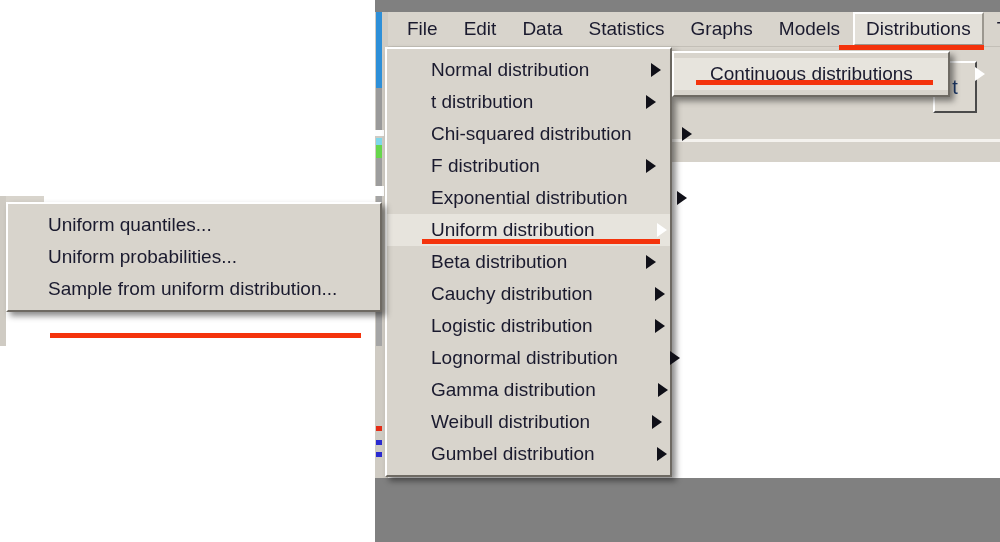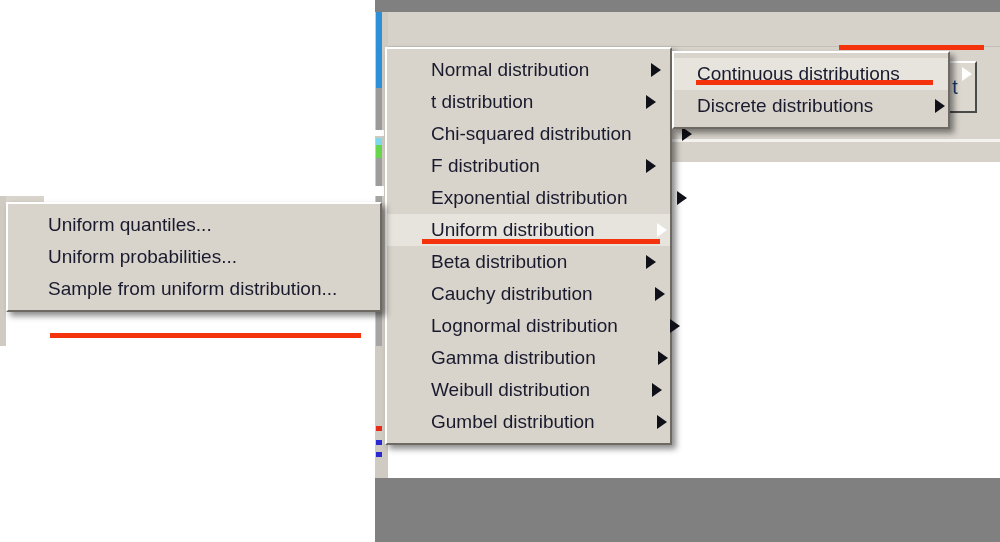--- a/index.html
+++ b/index.html
@@ -176,21 +176,21 @@
   }
 
   
   #dist-menu{
     left:385px;top:47px;width:287px;
   }
   
   #cont-menu{
     left:672px;top:51px;width:278px;
   }
-  #cont-menu .menu-row{padding-left:23px;}
+  #cont-menu .menu-row{padding-left:36px;}
   
   #uniform-menu{
     left:6px;top:202px;width:376px;
   }
   #uniform-menu .menu-row{padding-left:40px;padding-right:20px;}
 
   
   .bg-frag{
     position:absolute;background:#d8d4cc;
   }
@@ -219,20 +219,30 @@
       <div class="rail-green"></div>
       <div class="rail-cyan"></div>
       <div class="rail-gray2"></div>
       <div class="rail-white2"></div>
       <div class="rail-gray3"></div>
       <div class="rail-red"></div>
       <div class="rail-blue2"></div>
       <div class="rail-blue3"></div>
     </div>
 
+    <div class="menubar">
+      <div class="menubar-item">File</div>
+      <div class="menubar-item">Edit</div>
+      <div class="menubar-item">Data</div>
+      <div class="menubar-item">Statistics</div>
+      <div class="menubar-item">Graphs</div>
+      <div class="menubar-item">Models</div>
+      <div class="menubar-item selected">Distributions</div>
+      <div class="menubar-item">To</div>
+    </div>
 
     <div class="toolbar">
       <div class="tool-btn">t</div>
       <div class="toolbar-sep"></div>
       <div class="toolbar-lower"></div>
     </div>
 
     <div class="content-white"></div>
   </div>
 
@@ -269,44 +279,44 @@
     </div>
     <div class="menu-row">
       <span class="menu-label">Beta distribution</span>
       <span class="arrow"></span>
     </div>
     <div class="menu-row">
       <span class="menu-label">Cauchy distribution</span>
       <span class="arrow"></span>
     </div>
     <div class="menu-row">
+      <span class="menu-label">Logistic distribution</span>
+      <span class="arrow"></span>
+    </div>
+    <div class="menu-row">
       <span class="menu-label">Lognormal distribution</span>
       <span class="arrow" style="margin-left:8px;"></span>
     </div>
     <div class="menu-row">
       <span class="menu-label">Gamma distribution</span>
       <span class="arrow"></span>
     </div>
     <div class="menu-row">
       <span class="menu-label">Weibull distribution</span>
       <span class="arrow"></span>
     </div>
     <div class="menu-row">
       <span class="menu-label">Gumbel distribution</span>
       <span class="arrow"></span>
     </div>
   </div>
 
   <div class="menu-panel" id="cont-menu">
     <div class="menu-row hl">
       <span class="menu-label">Continuous distributions</span>
-      <span class="arrow"></span>
-    </div>
-    <div class="menu-row">
-      <span class="menu-label">Discrete distributions</span>
       <span class="arrow"></span>
     </div>
   </div>
 
   <div class="menu-panel" id="uniform-menu">
     <div class="menu-row">
       <span class="menu-label">Uniform quantiles...</span>
     </div>
     <div class="menu-row">
       <span class="menu-label">Uniform probabilities...</span>

